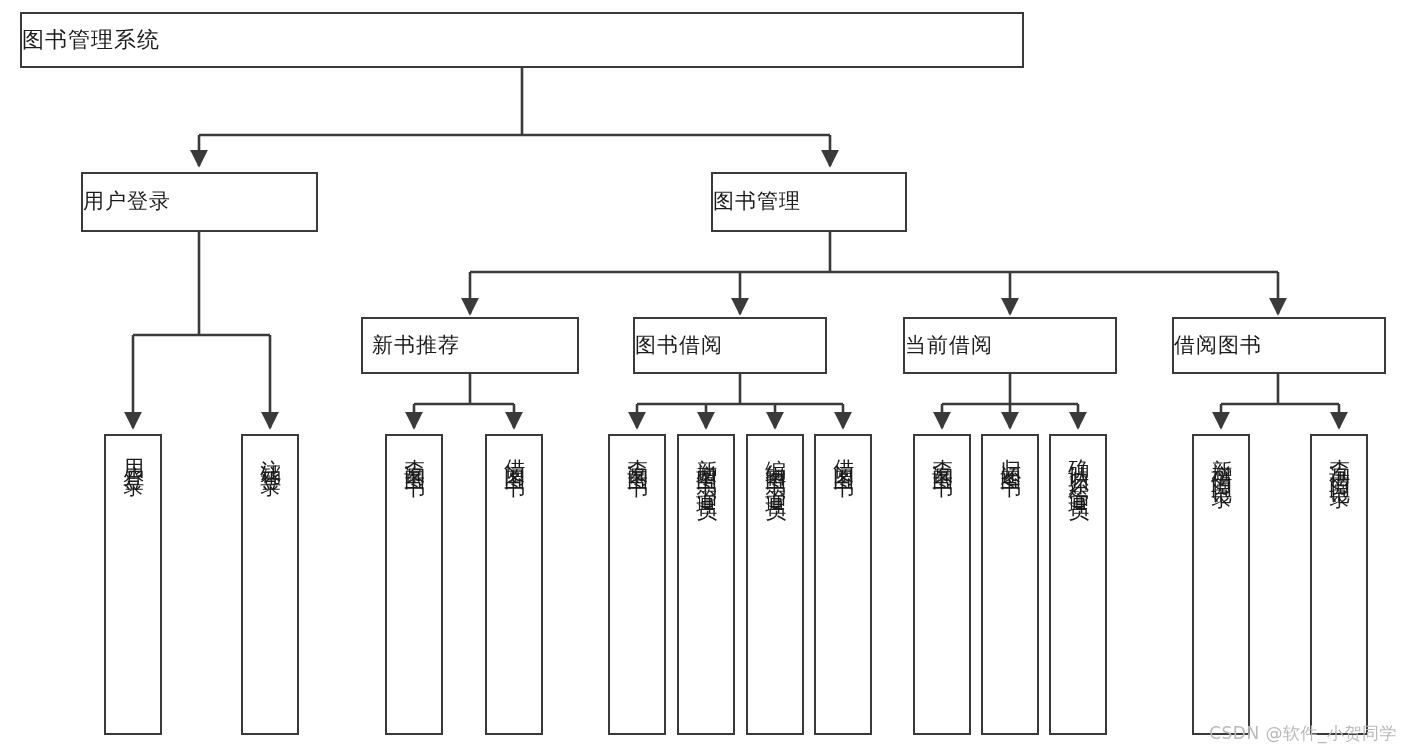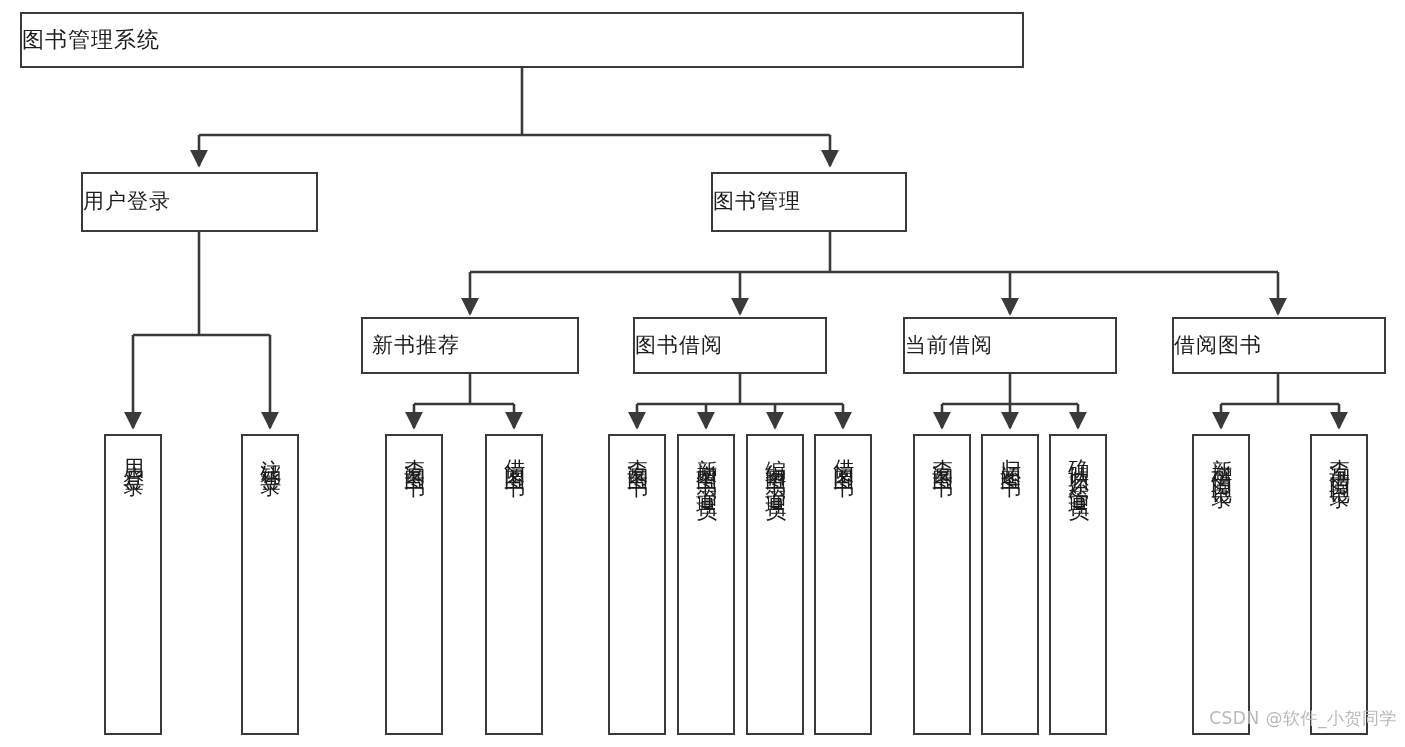--- a/index.html
+++ b/index.html
@@ -51,21 +51,21 @@
   .node.vertical .vtext {
     writing-mode: vertical-rl;
     text-orientation: upright;
     letter-spacing: 6px;
     white-space: nowrap;
     font-size: 21px;
   }
   .watermark {
     position: absolute;
     right: 8px;
-    bottom: 17px;
+    bottom: 2px;
     font-size: 17px;
     color: #b9b9b9;
     letter-spacing: 0.5px;
     z-index: 5;
     white-space: nowrap;
   }
 </style>
 </head>
 <body>
 

